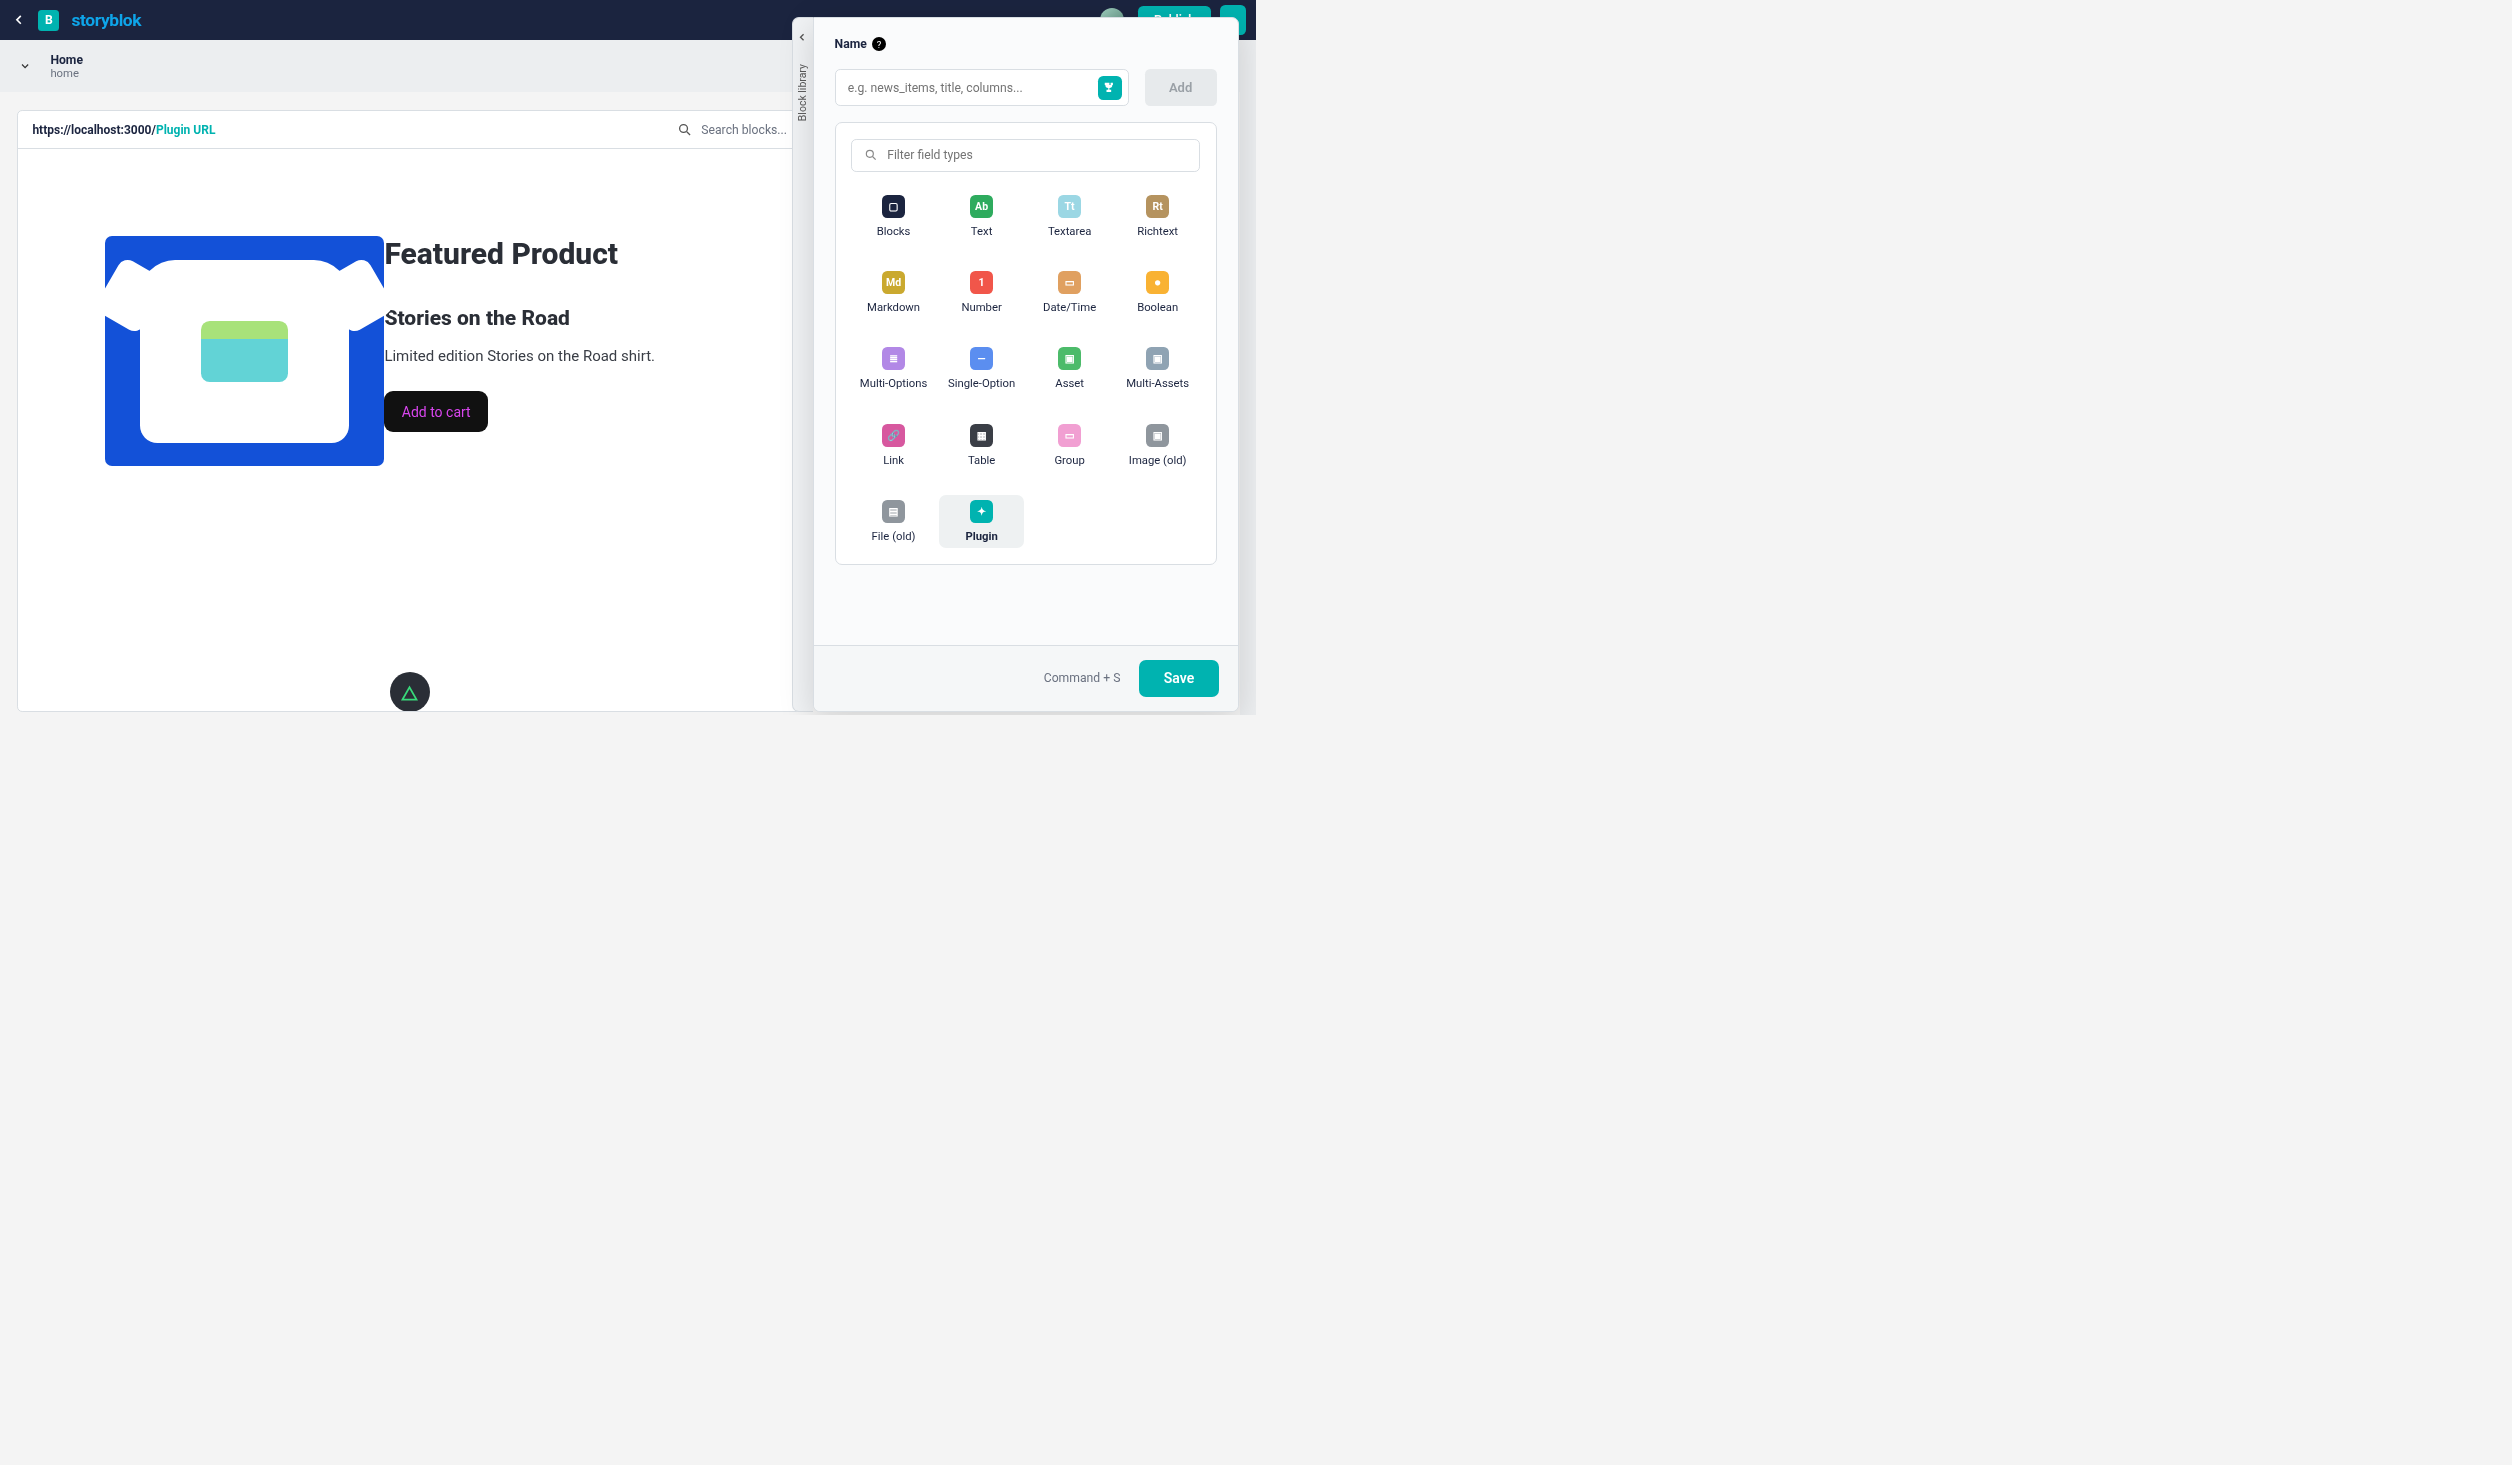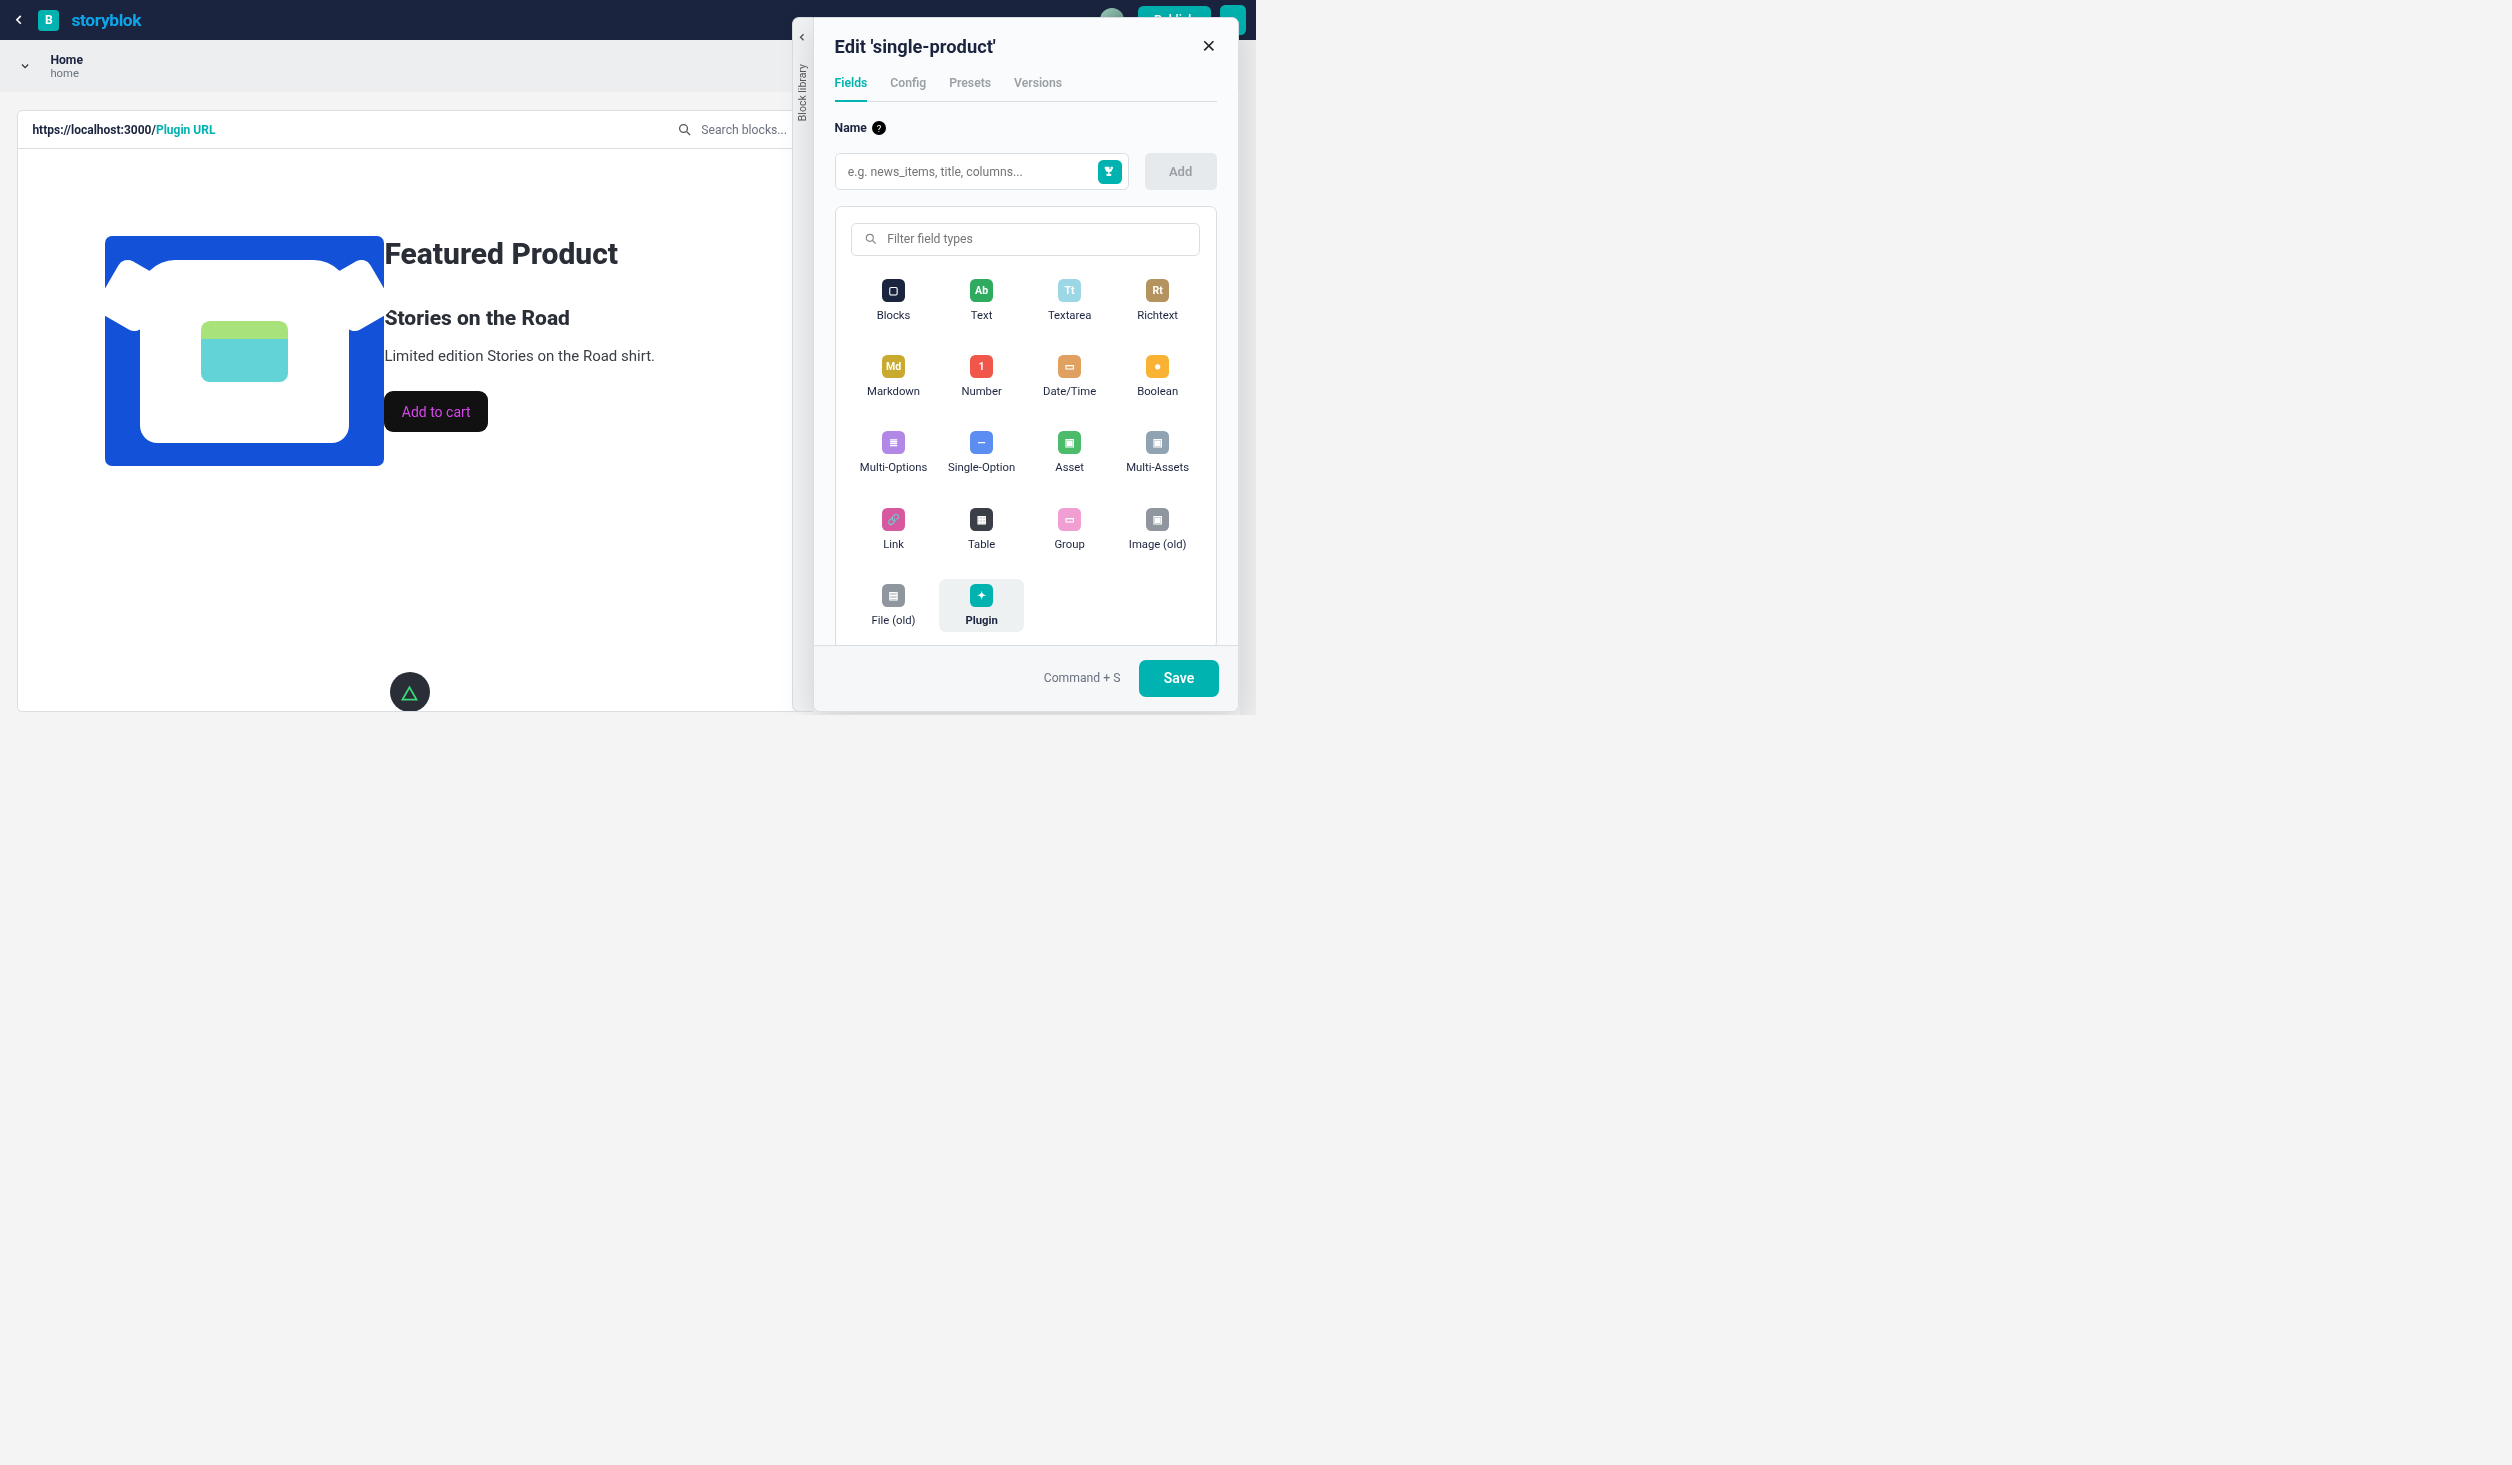--- a/index.html
+++ b/index.html
@@ -195,36 +195,20 @@
   <div class="block-library-tab">
     <span class="chev-left">
       <svg width="10.5" height="10.5" viewBox="0 0 24 24" fill="none" stroke="#555" stroke-width="3">
           <path d="M15 5l-7 7 7 7"></path>
         </svg>
     </span>
     <span class="vert-label">Block library</span>
   </div>
 
   <div class="panel">
-    <div class="panel-header">
-      <div class="panel-title-row">
-        <div class="panel-title">Edit 'single-product'</div>
-        <button class="close-x">
-          <svg width="15.7" height="15.7" viewBox="0 0 24 24" fill="none" stroke="#222" stroke-width="2.5">
-              <path d="M5 5l14 14M19 5L5 19"></path>
-            </svg>
-        </button>
-      </div>
-      <div class="tabs" id="tabs">
-          <div class="tab active">Fields</div>
-          <div class="tab">Config</div>
-          <div class="tab">Presets</div>
-          <div class="tab">Versions</div>
-        </div>
-    </div>
 
     <div class="panel-body">
       <div class="name-label-row">
         <span class="name-label">Name</span>
         <span class="help-icon">?</span>
       </div>
       <div class="name-input-row">
         <div class="name-input-container">
           <input class="name-input" placeholder="e.g. news_items, title, columns..." style="">
           <span class="plugin-chip">

